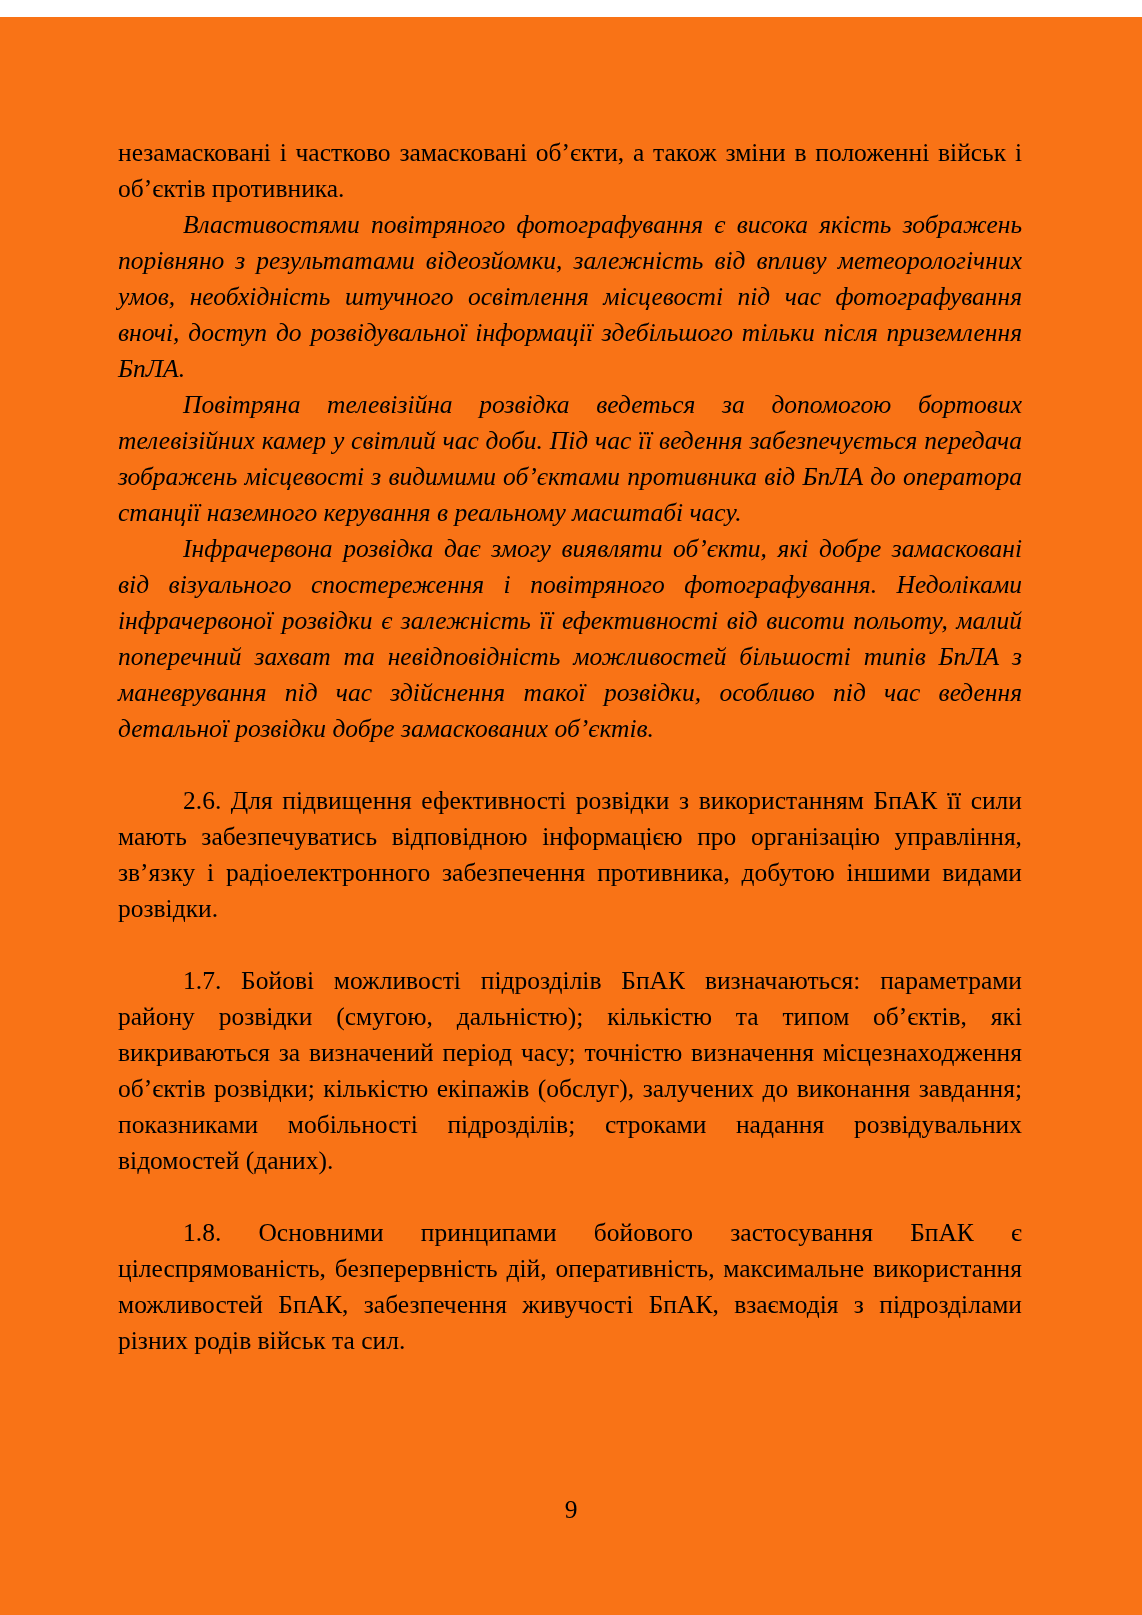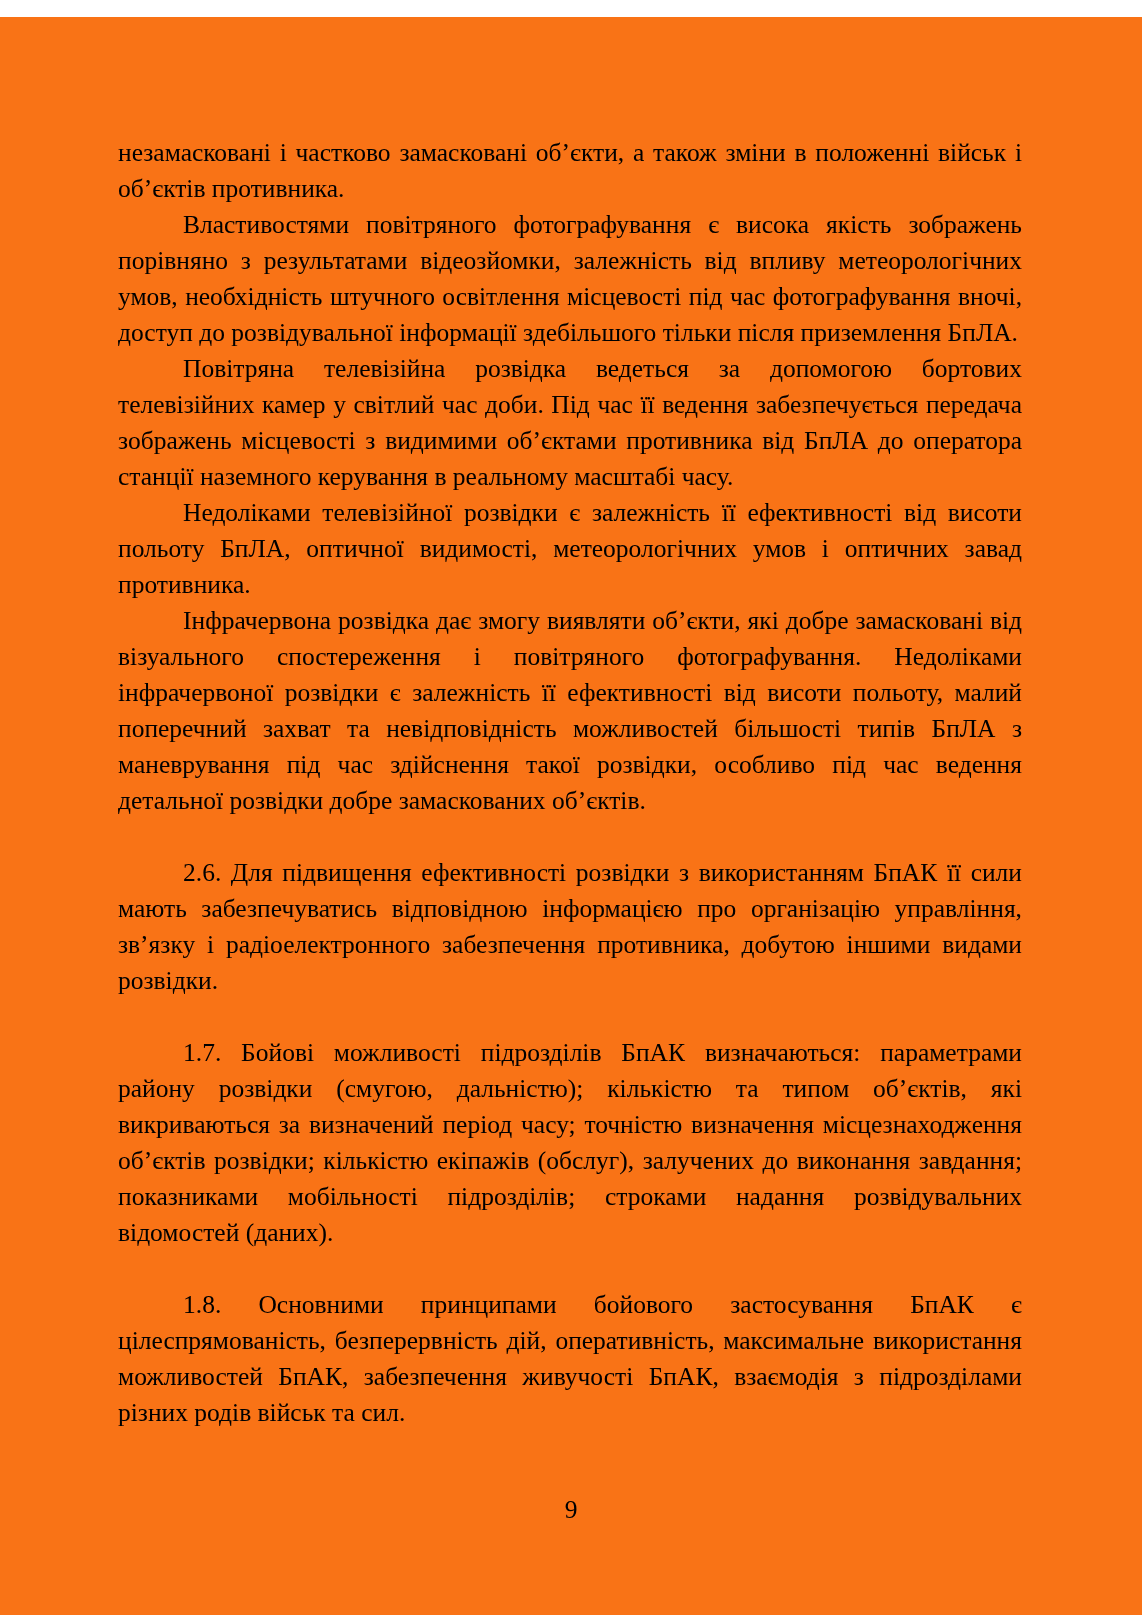--- a/index.html
+++ b/index.html
@@ -41,20 +41,21 @@
   }
 
   
   .para.continuation {
     text-indent: 0;
   }
 
   
   .para.indent {
     text-indent: 65px;
+    font-style: italic;
   }
 
   
   .para.clause {
     text-indent: 65px;
     margin-top: 36px;
   }
 
   
   .para:last-child {
@@ -75,21 +76,20 @@
 </style>
 </head>
 <body>
 
 <div class="page">
 
   <div class="text-column">
     <p class="para continuation">незамасковані і частково замасковані об’єкти, а також зміни в положенні військ і об’єктів противника.</p>
     <p class="para indent">Властивостями повітряного фотографування є висока якість зображень порівняно з результатами відеозйомки, залежність від впливу метеорологічних умов, необхідність штучного освітлення місцевості під час фотографування вночі, доступ до розвідувальної інформації здебільшого тільки після приземлення БпЛА.</p>
     <p class="para indent">Повітряна телевізійна розвідка ведеться за допомогою бортових телевізійних камер у світлий час доби. Під час її ведення забезпечується передача зображень місцевості з видимими об’єктами противника від БпЛА до оператора станції наземного керування в реальному масштабі часу.</p>
-    <p class="para indent">Недоліками телевізійної розвідки є залежність її ефективності від висоти польоту БпЛА, оптичної видимості, метеорологічних умов і оптичних завад противника.</p>
     <p class="para indent">Інфрачервона розвідка дає змогу виявляти об’єкти, які добре замасковані від візуального спостереження і повітряного фотографування. Недоліками інфрачервоної розвідки є залежність її ефективності від висоти польоту, малий поперечний захват та невідповідність можливостей  більшості типів БпЛА з маневрування під час здійснення такої розвідки, особливо під час ведення детальної розвідки добре замаскованих об’єктів.</p>
     <p class="para clause">2.6. Для підвищення ефективності розвідки з використанням БпАК її сили мають забезпечуватись відповідною інформацією про організацію управління, зв’язку і радіоелектронного забезпечення противника, добутою іншими видами розвідки.</p>
     <p class="para clause">1.7. Бойові можливості підрозділів БпАК визначаються: параметрами району розвідки (смугою, дальністю); кількістю та типом об’єктів, які викриваються за визначений період часу; точністю визначення місцезнаходження об’єктів розвідки; кількістю екіпажів (обслуг), залучених до виконання завдання; показниками мобільності підрозділів; строками надання розвідувальних відомостей (даних).</p>
     <p class="para clause">1.8. Основними принципами бойового застосування БпАК є цілеспрямованість, безперервність дій, оперативність, максимальне використання можливостей БпАК, забезпечення живучості БпАК, взаємодія з підрозділами різних родів військ та сил.</p>
   </div>
 
   <div class="page-number">9</div>
 
 </div>
 

